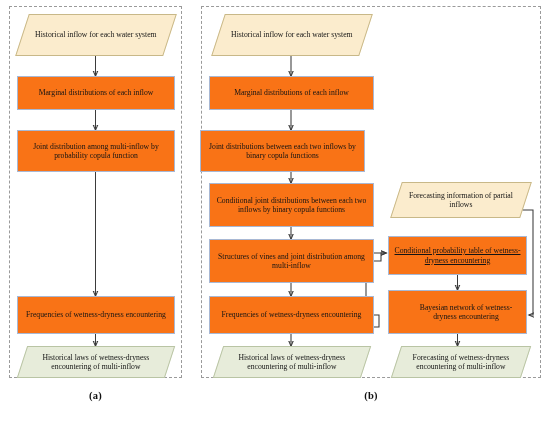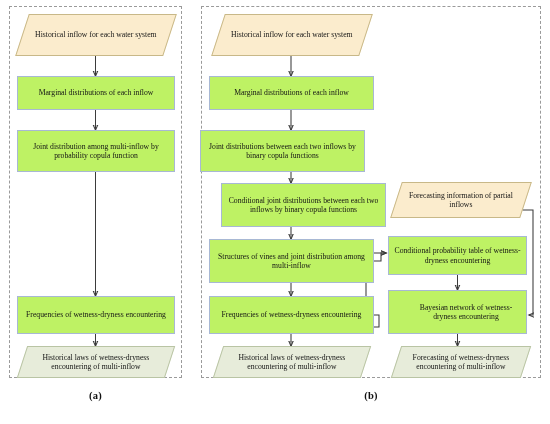--- a/index.html
+++ b/index.html
@@ -49,21 +49,21 @@
     align-items: center;
     justify-content: center;
     text-align: center;
     line-height: 1.22;
     font-size: 7.7px;
     color: #141414;
     padding: 2px 4px;
   }
 
   .node.rect {
-    background: #bef264;
+    background: #f97316;
     border: 0.9px solid #a8b8d4;
   }
 
   .node.para {
     border: 0.9px solid #c8b888;
     background: #fbeccd;
     transform: skewX(-18deg);
   }
   .node.para > span {
     display: block;
@@ -159,41 +159,41 @@
   </div>
 
   <div class="node rect" style="left:209px; top:76px; width:165px; height:34px;">
     <span class="lbl">Marginal distributions of each inflow</span>
   </div>
 
   <div class="node rect" style="left:200px; top:130px; width:165px; height:42px;">
     <span class="lbl">Joint distributions between each two inflows by binary copula functions</span>
   </div>
 
-  <div class="node rect" style="left:209px; top:183px; width:165px; height:44px;margin-left:12px;">
+  <div class="node rect" style="left:209px; top:183px; width:165px; height:44px;">
     <span class="lbl">Conditional joint distributions between each two inflows by binary copula functions</span>
   </div>
 
   <div class="node rect" style="left:209px; top:239px; width:165px; height:44px;">
     <span class="lbl">Structures of vines and joint distribution among multi-inflow</span>
   </div>
 
   <div class="node rect" style="left:209px; top:296px; width:165px; height:38px;">
     <span class="lbl">Frequencies of wetness-dryness encountering</span>
   </div>
 
   <div class="node para green" style="left:218px; top:346px; width:148px; height:32px;">
     <span class="lbl">Historical laws of wetness-dryness encountering of multi-inflow</span>
   </div>
 
   <div class="node para" style="left:396px; top:182px; width:130px; height:36px;">
     <span class="lbl">Forecasting information of partial inflows</span>
   </div>
 
-  <div class="node rect" style="left:388px; top:236px; width:139px; height:39px;">
+  <div class="node rect" style="left:388px; top:236px; width:139px; height:39px;text-decoration:underline;">
     <span class="lbl">Conditional probability table of wetness-dryness encountering</span>
   </div>
 
   <div class="node rect" style="left:388px; top:290px; width:139px; height:44px;padding-left:21px;">
     <span class="lbl">Bayesian network of wetness-dryness encountering</span>
   </div>
 
   <div class="node para green" style="left:396px; top:346px; width:130px; height:32px;">
     <span class="lbl">Forecasting of wetness-dryness encountering of multi-inflow</span>
   </div>

